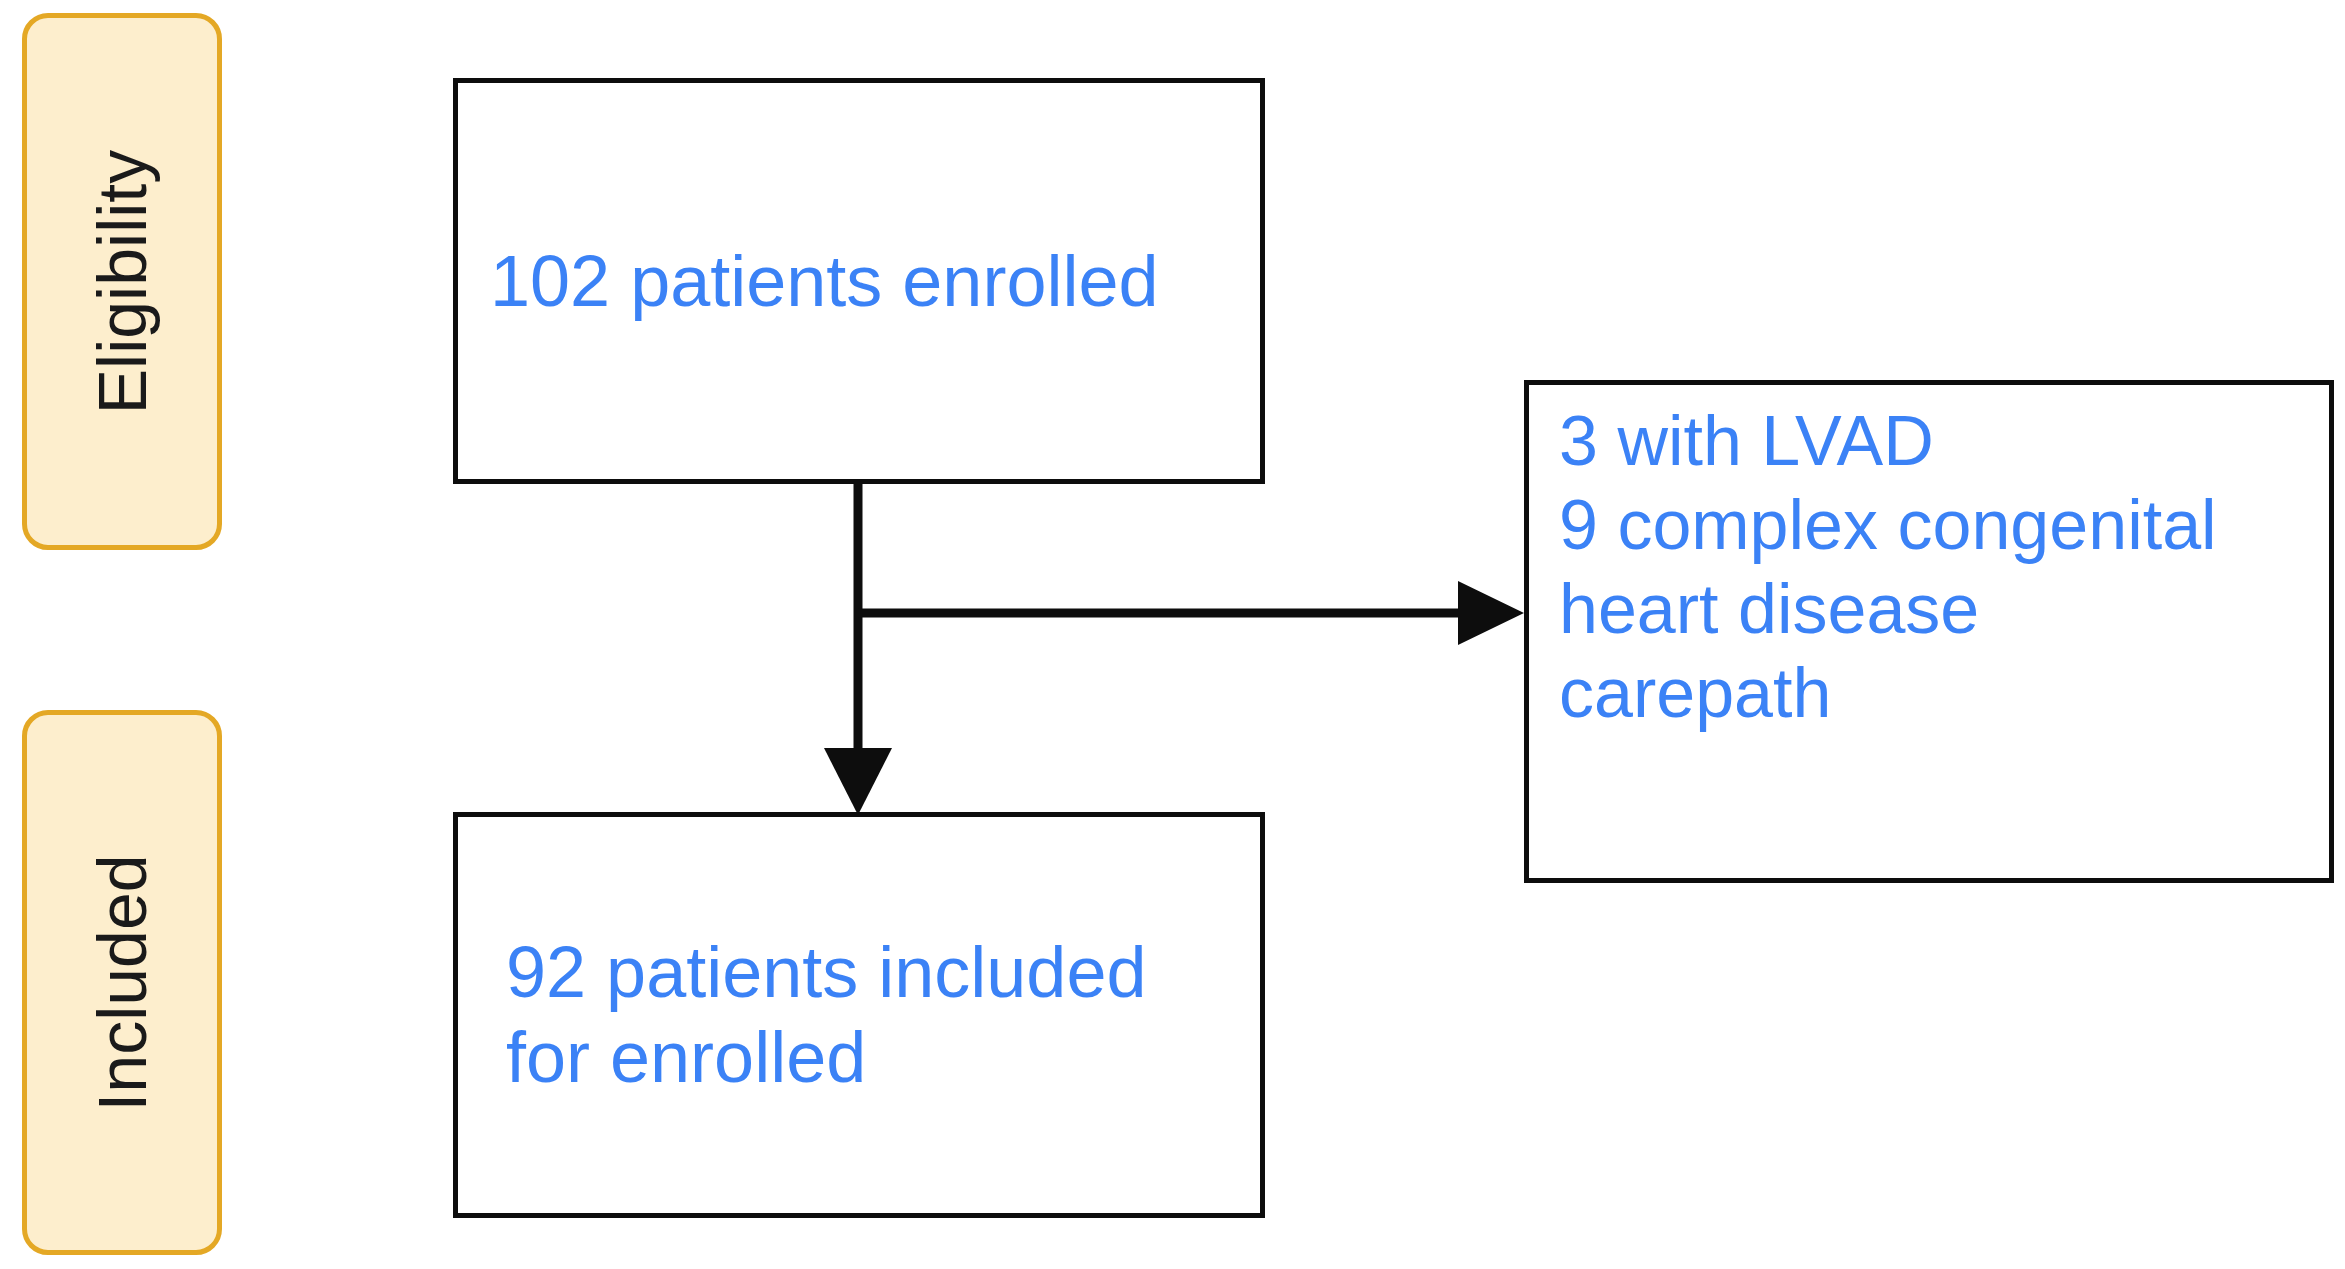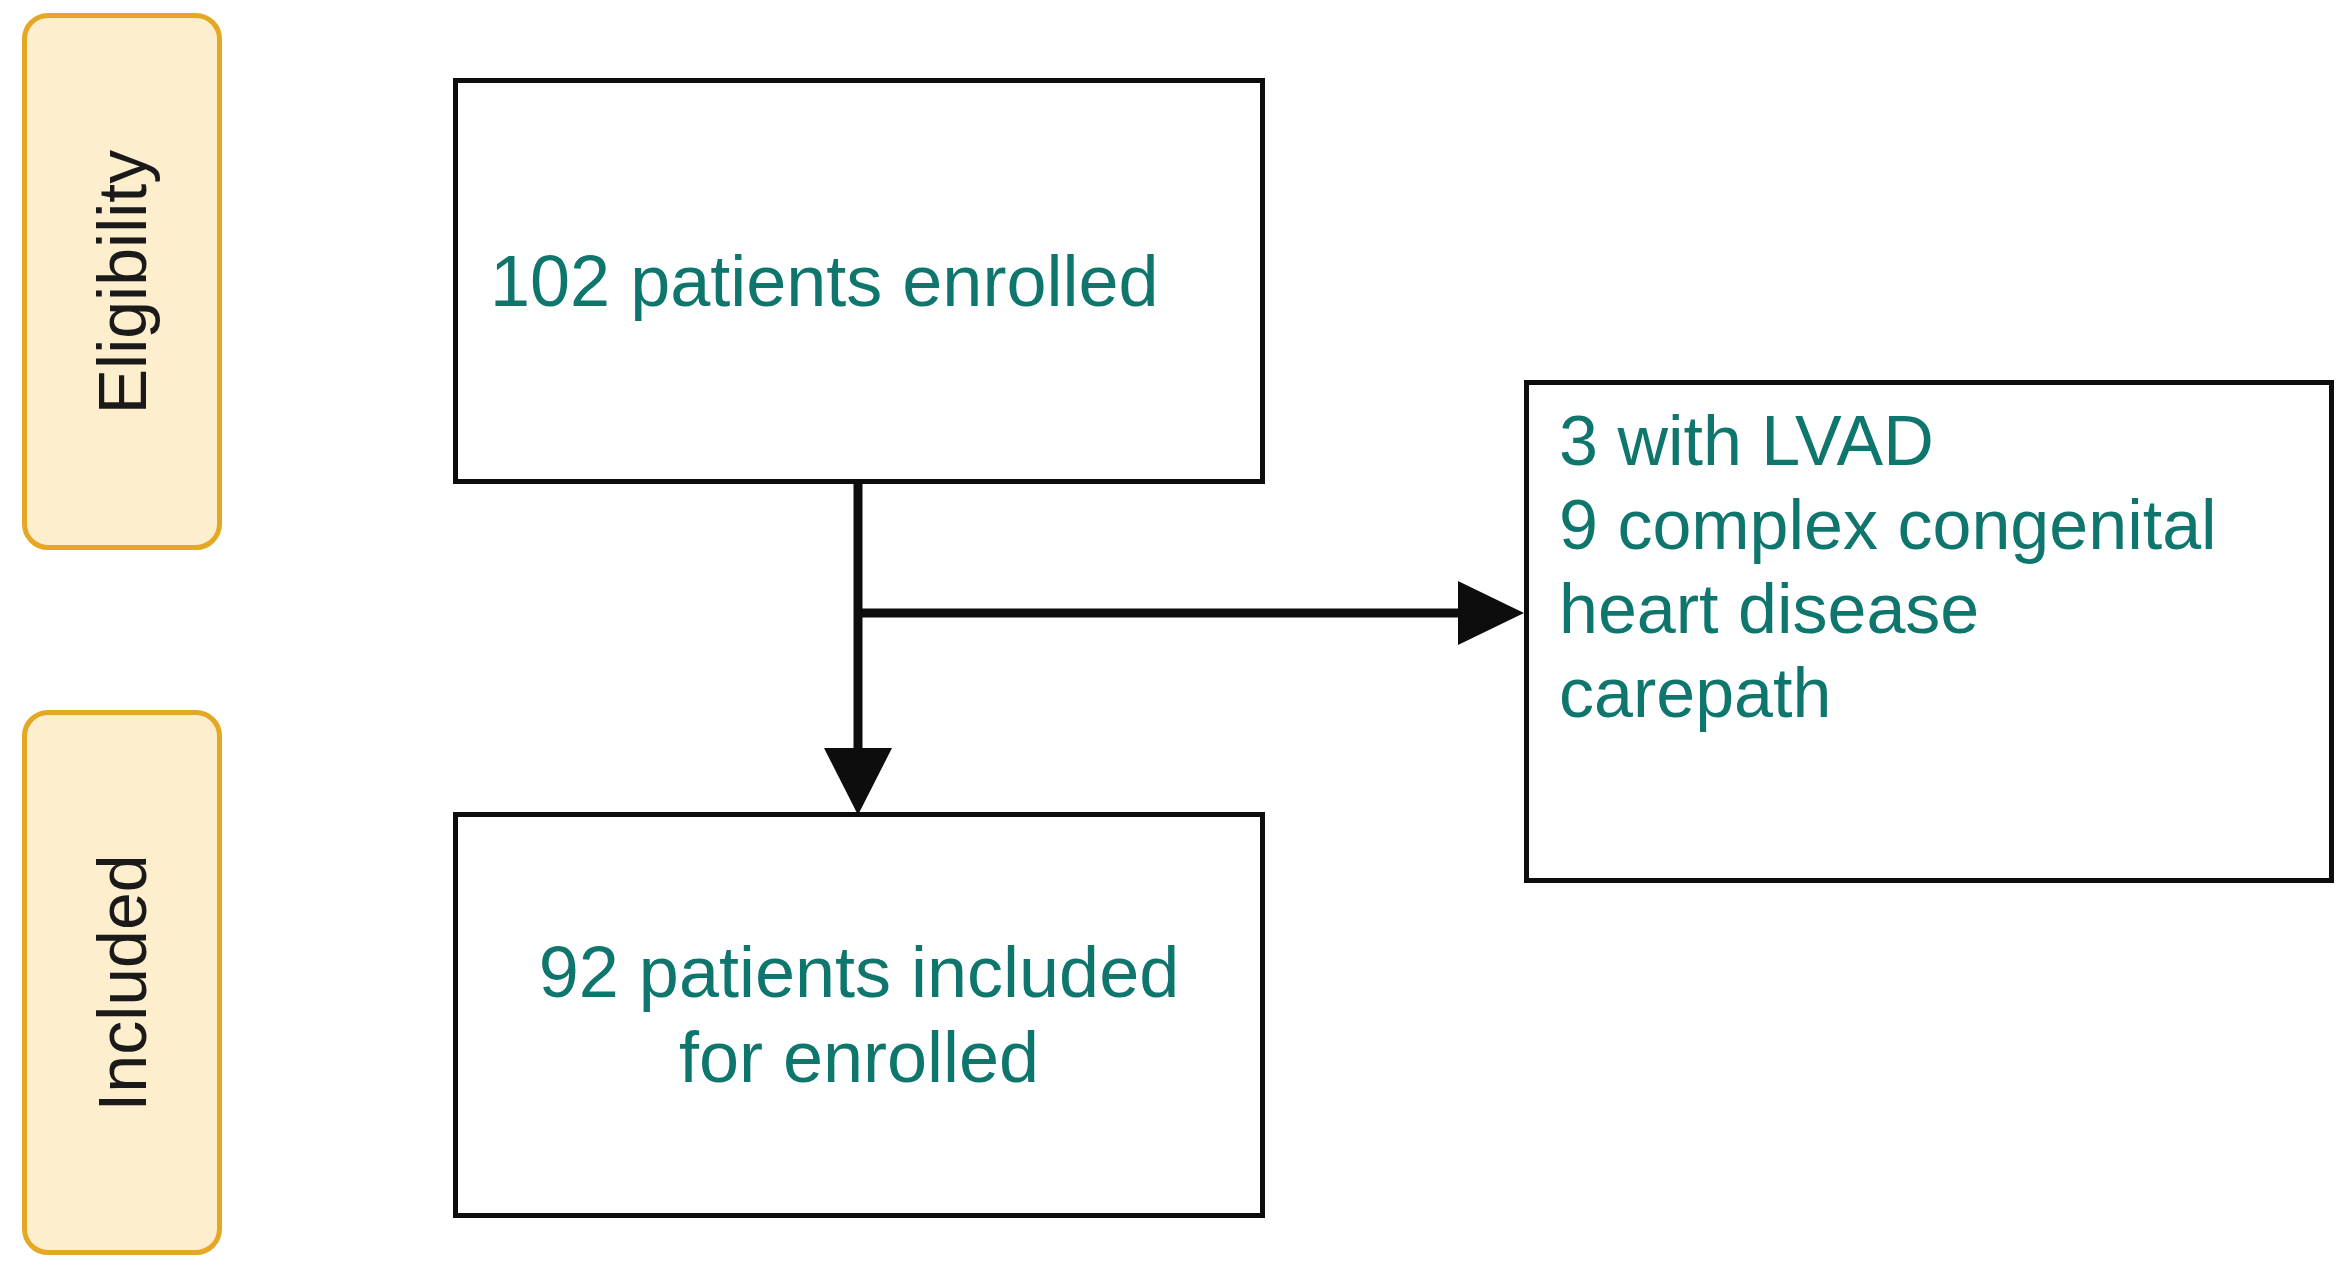--- a/index.html
+++ b/index.html
@@ -57,21 +57,21 @@
     box-sizing: border-box;
     background: #ffffff;
     border: 5px solid #0d0d0d;
     display: flex;
     align-items: center;
   }
   .flow-box .box-text {
     width: 100%;
     font-size: 72px;
     line-height: 1.18;
-    color: #0f766e;
+    color: #3b82f6;
   }
   .box-text .tline { display: block; }
 
   #box-enrolled {
     left: 453px;
     top: 78px;
     width: 812px;
     height: 406px;
   }
   #box-enrolled .box-text {
@@ -79,22 +79,22 @@
     padding-left: 32px;
   }
 
   #box-included {
     left: 453px;
     top: 812px;
     width: 812px;
     height: 406px;
   }
   #box-included .box-text {
-    text-align: center;
-    padding: 0 20px;
+    padding: 0 28px;
+    margin-left: 20px;
   }
 
   #box-excluded {
     left: 1524px;
     top: 380px;
     width: 810px;
     height: 503px;
     align-items: flex-start;
     padding-left: 16px;
   }

